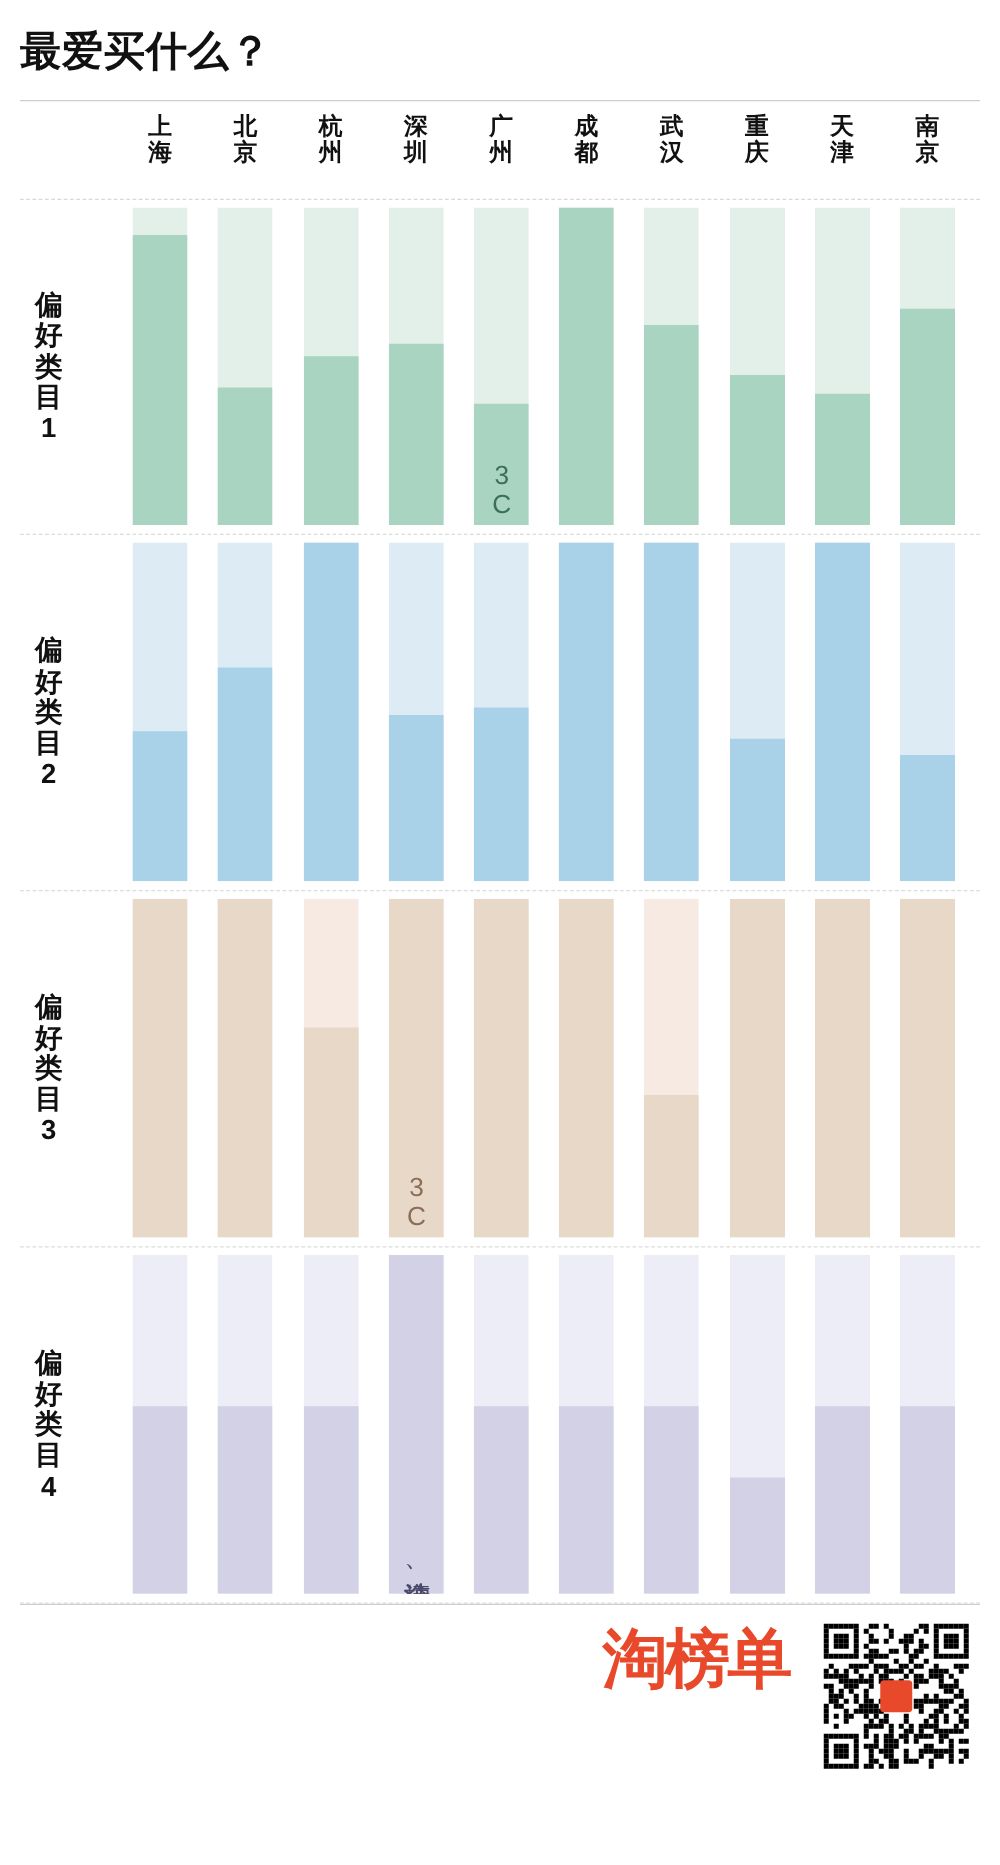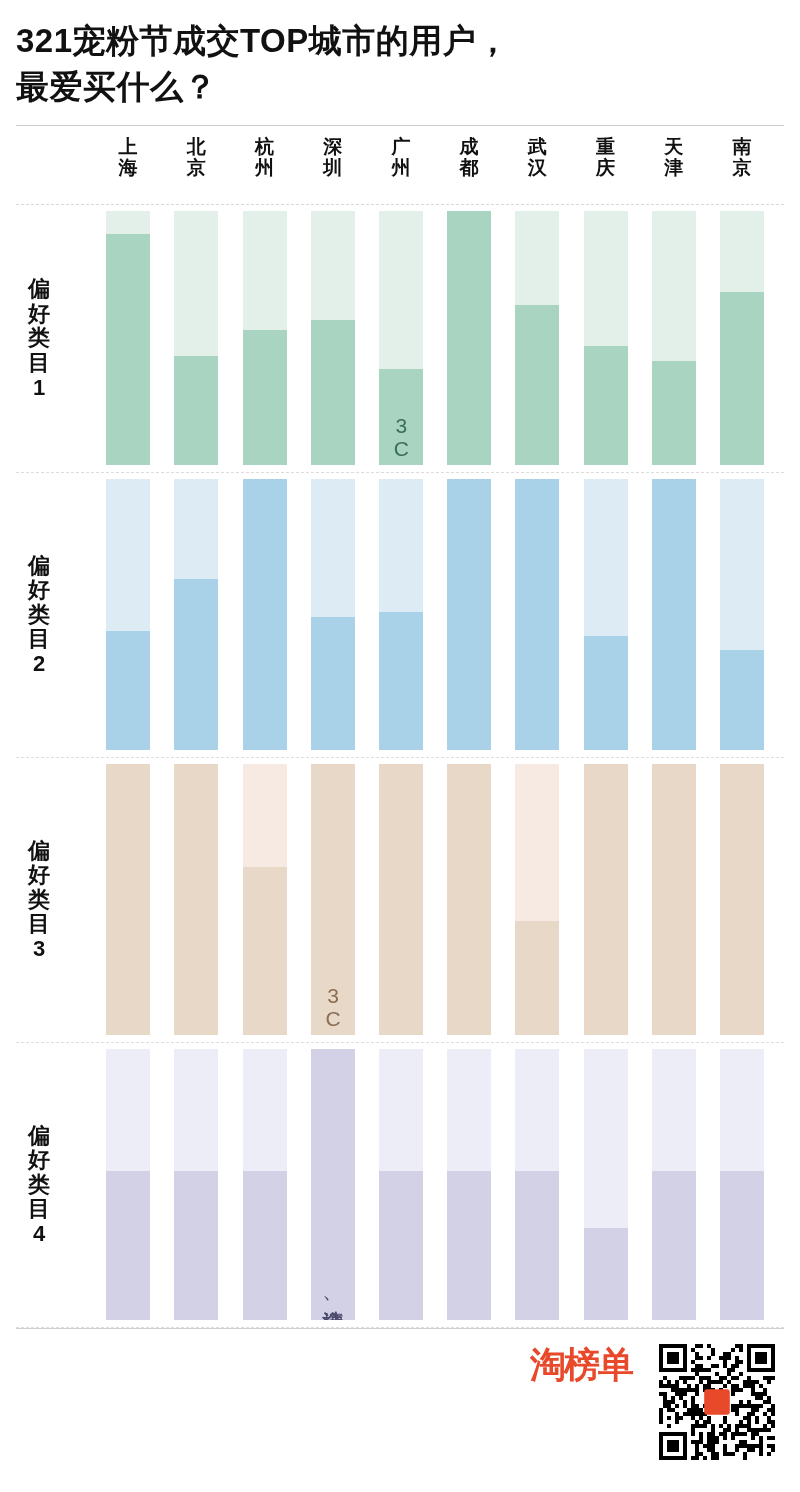--- a/index.html
+++ b/index.html
@@ -84,40 +84,39 @@
   .footer{
     position:relative;margin:0 16px;height:140px;
   }
   .source{
     position:absolute;left:0;top:28px;
     font-size:21px;color:#9a9a9a;
     white-space:nowrap;
   }
   .brand{
     position:absolute;right:152px;top:18px;
-    font-size:36px;font-weight:bold;
+    font-size:52px;font-weight:bold;
     color:#e8492a;
     letter-spacing:-2px;
     line-height:1;
     white-space:nowrap;
   }
   .qr{
     position:absolute;right:8px;top:14px;
     width:118px;height:118px;
     background:#ffffff;
   }
   .qr svg{display:block;}
 </style>
 </head>
 <body>
 
 <div class="page">
 
   <div class="title-wrap">
-    <div class="title-line">321宠粉节成交TOP城市的用户，</div>
     <div class="title-line">最爱买什么？</div>
   </div>
 
   <div class="rule"></div>
 
   <div class="city-header" id="city-header">
       <div class="city-cell" style="left: 84.1px;">
         <span>上</span>
         <span>海</span>
       </div>

